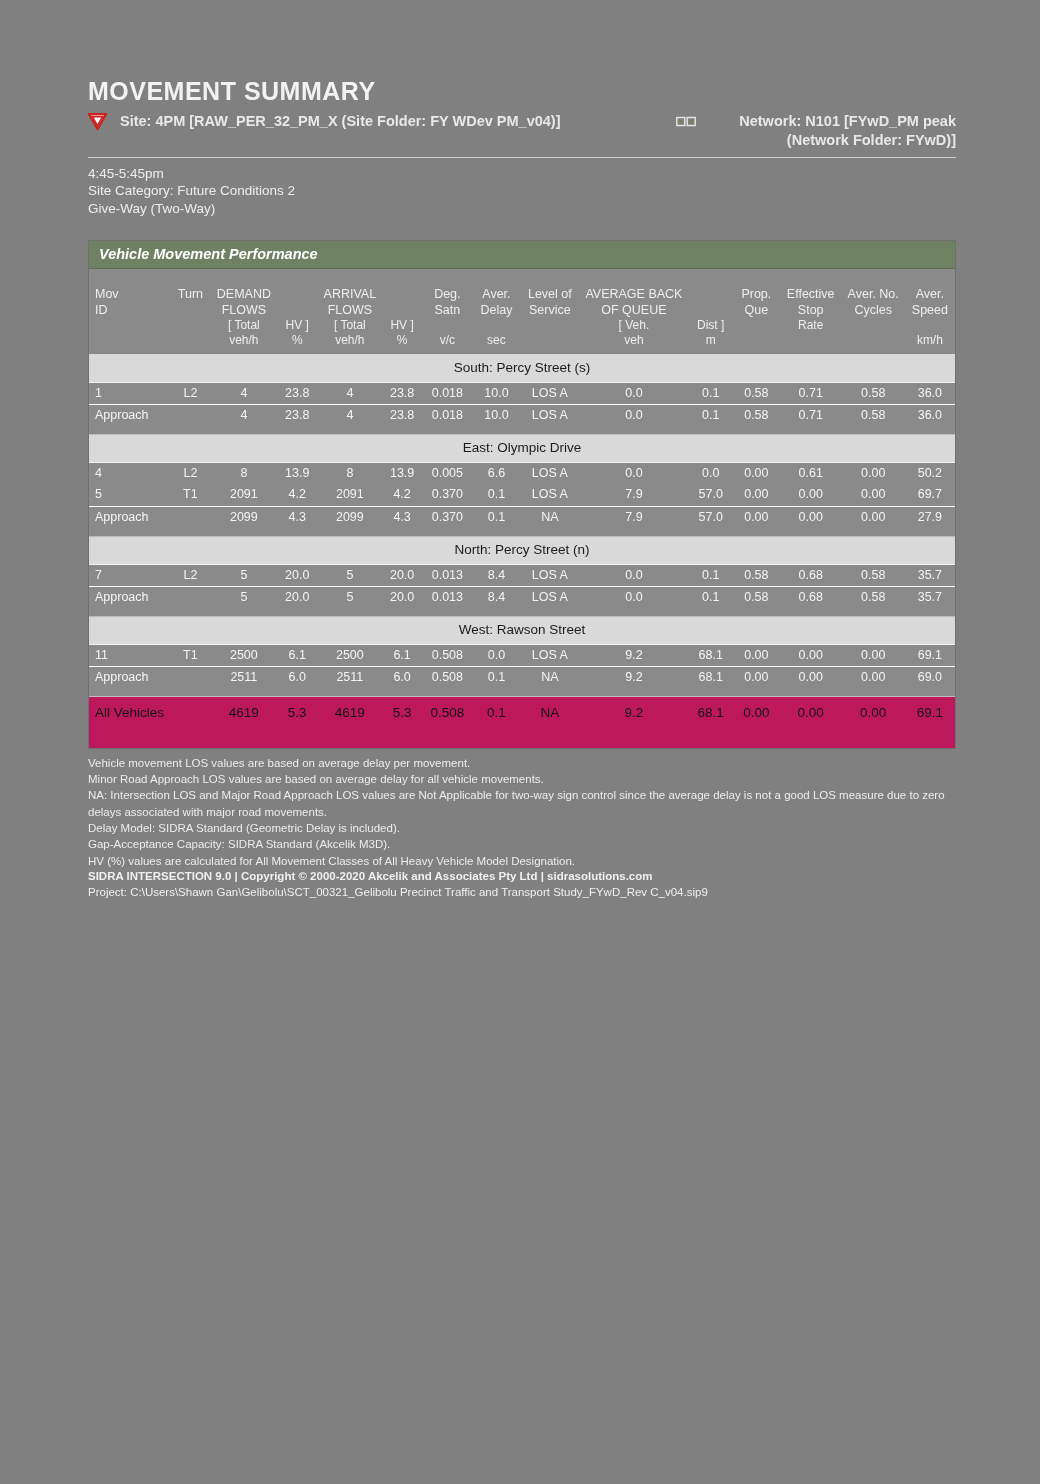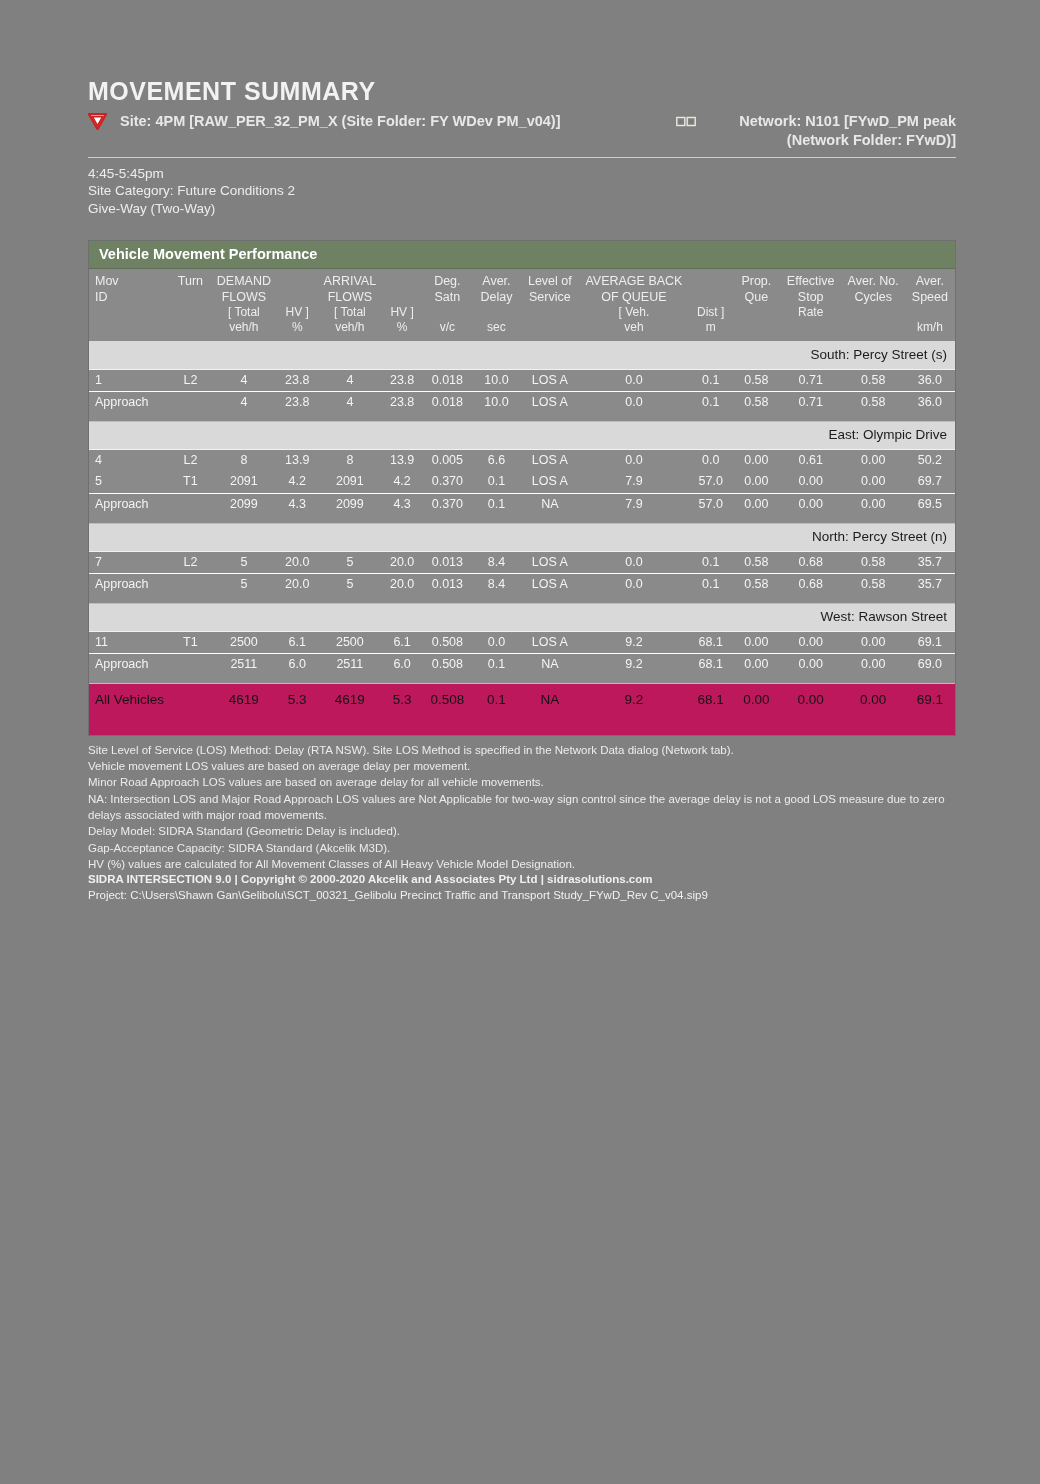--- a/index.html
+++ b/index.html
@@ -81,50 +81,51 @@
     border: 1px solid #6f6f6f;
     background: #8a8a8a;
   }
   .tbl-title {
     background: #6f8163;
     color: #ffffff;
     font-size: 14.5px;
     font-weight: bold;
     padding: 5px 10px 6px 10px;
     border-bottom: 1px solid #5f6f55;
+    font-style: italic;
   }
   table.mvt {
     width: 100%;
     border-collapse: collapse;
     font-size: 12.5px;
     color: #f0f0f0;
   }
   table.mvt th {
     font-weight: normal;
     color: #eeeeee;
     vertical-align: top;
     padding: 0;
   }
-  .hdr-cell { line-height: 1.28; padding: 4px 6px 5px 6px; }
+  .hdr-cell { line-height: 1.28; padding: 4px 6px 5px 6px; margin-top: 13px; }
   .hdr-cell div { white-space: nowrap; }
   .hdr-sub { font-size: 12px; }
 
   thead tr.hdr { background: #8a8a8a; }
   thead tr.hdr td, thead tr.hdr th { border-bottom: 1px solid #d8d8d8; }
 
   td.c { text-align: center; white-space: nowrap; }
   td.l { text-align: left; white-space: nowrap; }
 
   tbody td { padding: 3px 6px; line-height: 1.25; }
 
   tr.section td {
     background: #d9d9d9;
     color: #1c1c1c;
     font-size: 13.5px;
-    text-align: right;
+    text-align: center;
     padding: 5px 8px 5px 8px;
     border-top: 1px solid #bdbdbd;
     border-bottom: 1px solid #f2f2f2;
   }
   tr.mrow td { background: #8a8a8a; color: #f4f4f4; }
   tr.mrow.first td { border-top: 1px solid #ffffff; }
   tr.approach td {
     background: #8a8a8a;
     color: #f4f4f4;
     border-top: 1px solid #ffffff;
@@ -445,21 +446,21 @@
               <td class="c">2099</td>
               <td class="c">4.3</td>
               <td class="c">0.370</td>
               <td class="c">0.1</td>
               <td class="c">NA</td>
               <td class="c">7.9</td>
               <td class="c">57.0</td>
               <td class="c">0.00</td>
               <td class="c">0.00</td>
               <td class="c">0.00</td>
-              <td class="c">69.5</td>
+              <td class="c">27.9</td>
             </tr>
             <tr class="spacer">
               <td colspan="15"></td>
             </tr>
             <tr class="section">
               <td colspan="15">North: Percy Street (n)</td>
             </tr>
             <tr class="mrow first">
               <td class="l">7</td>
               <td class="c">L2</td>
@@ -552,21 +553,20 @@
               <td class="c">0.00</td>
               <td class="c">0.00</td>
               <td class="c">0.00</td>
               <td class="c">69.1</td>
             </tr>
           </tbody>
       </table>
     </div>
 
     <div class="notes">
-        <div>Site Level of Service (LOS) Method: Delay (RTA NSW). Site LOS Method is specified in the Network Data dialog (Network tab).</div>
         <div>Vehicle movement LOS values are based on average delay per movement.</div>
         <div>Minor Road Approach LOS values are based on average delay for all vehicle movements.</div>
         <div>NA: Intersection LOS and Major Road Approach LOS values are Not Applicable for two-way sign control since the average delay is not a good LOS measure due to zero delays associated with major road movements.</div>
         <div>Delay Model: SIDRA Standard (Geometric Delay is included).</div>
         <div>Gap-Acceptance Capacity: SIDRA Standard (Akcelik M3D).</div>
         <div>HV (%) values are calculated for All Movement Classes of All Heavy Vehicle Model Designation.</div>
       </div>
 
     <div class="footer">
       <div class="f1">SIDRA INTERSECTION 9.0 | Copyright © 2000-2020 Akcelik and Associates Pty Ltd | sidrasolutions.com</div>

